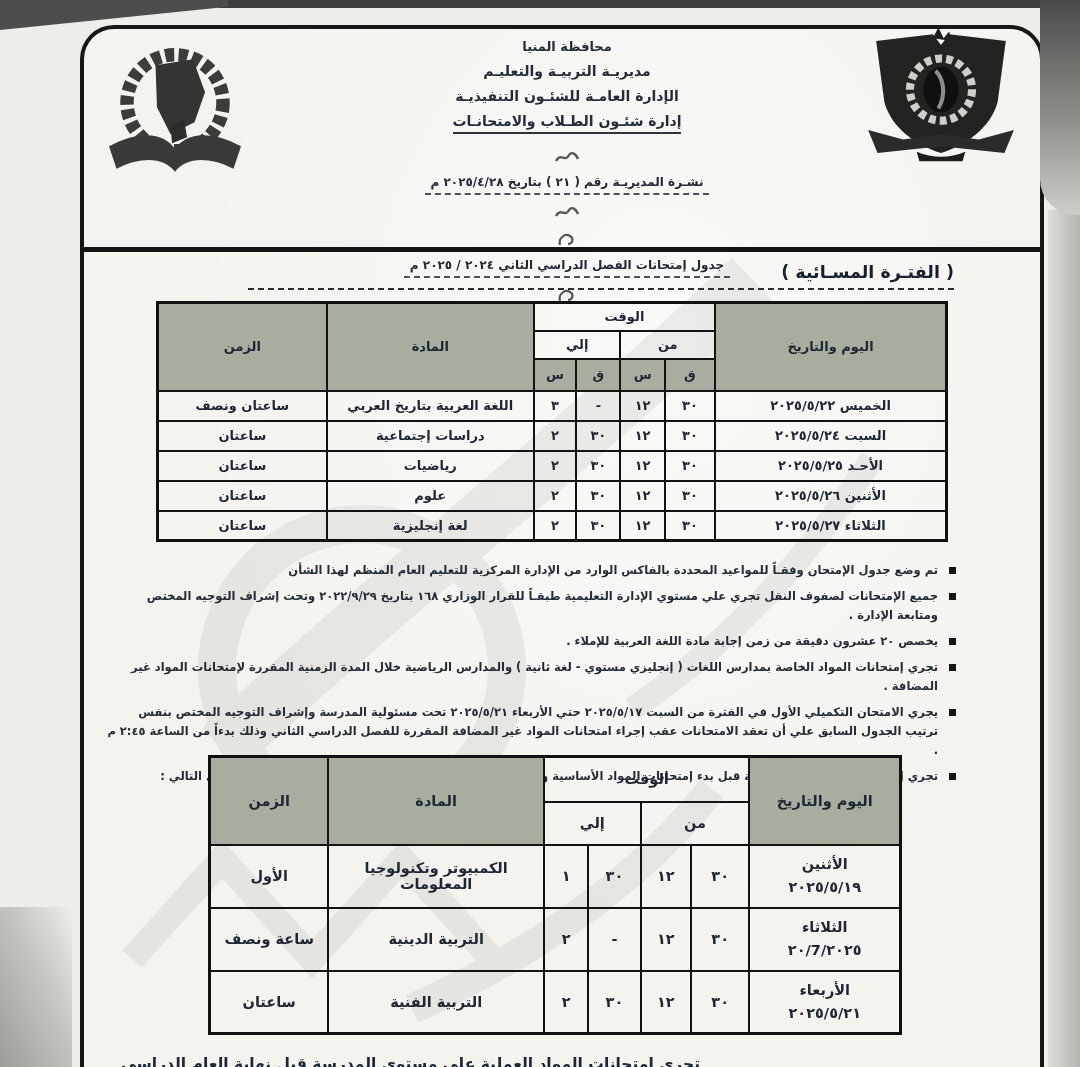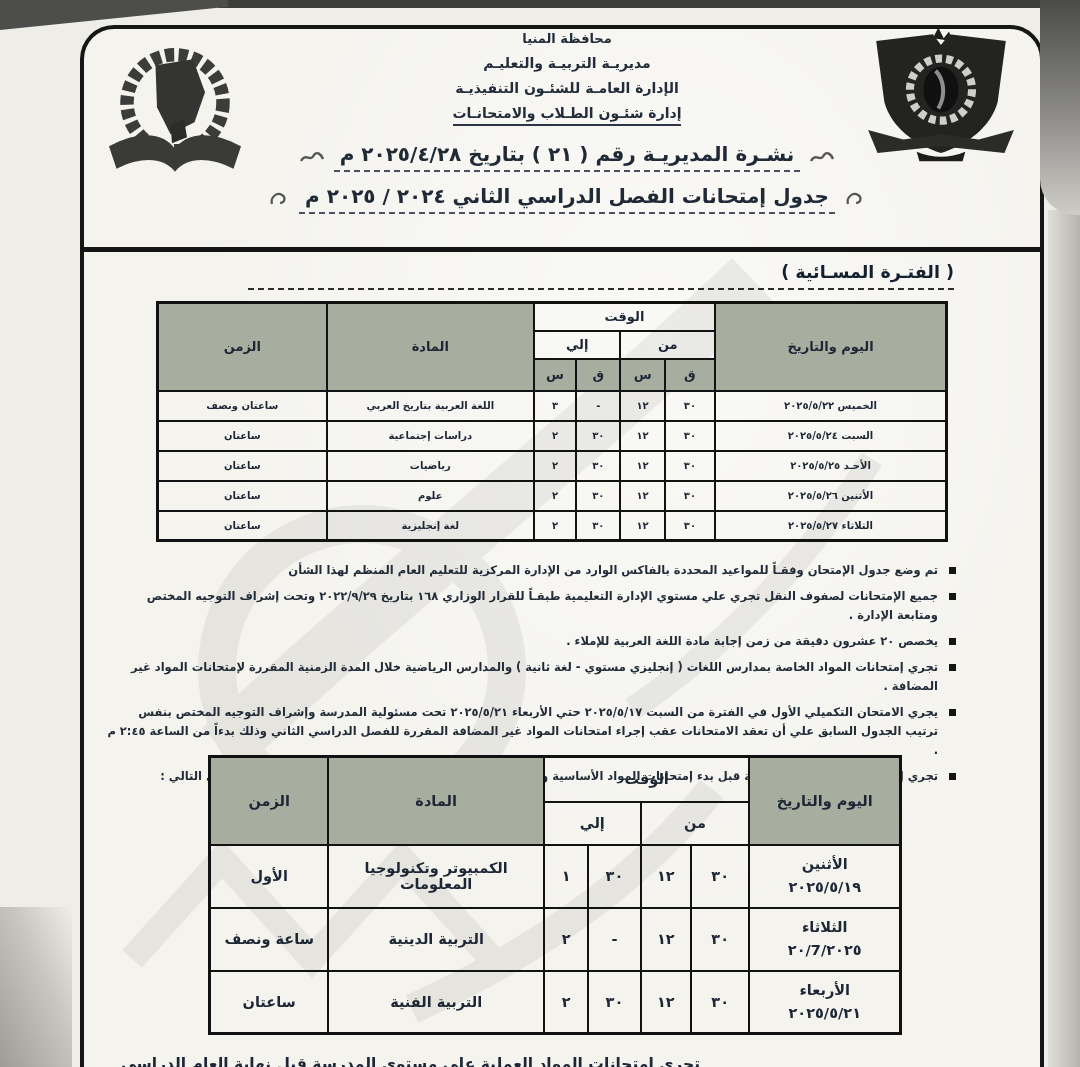--- a/index.html
+++ b/index.html
@@ -32,45 +32,45 @@
   .frame{position:absolute;top:25px;left:80px;width:956px;height:1042px;
     border:4px solid #161616;border-bottom:none;border-radius:34px 34px 0 0;
     background:
       radial-gradient(ellipse at 60% 30%, rgba(255,255,255,.5), transparent 60%),
       #f4f3ee;
     z-index:1;}
   .wm{position:absolute;inset:0;opacity:.09;z-index:0;pointer-events:none;}
   .frame-content{position:absolute;inset:0;z-index:1;}
   
   .hdr{position:absolute;top:0;left:0;right:0;height:218px;}
-  .hdr-lines{position:absolute;left:185px;right:175px;top:2px;}
+  .hdr-lines{position:absolute;left:185px;right:175px;top:10px;}
   .org-line{width:fit-content;margin:0 auto 9px auto;font-size:14px;letter-spacing:.5px;color:#232d3a;}
   .org-line.first{font-size:13px;}
   .org-line.underlined{border-bottom:2.5px solid #2c3542;padding-bottom:3px;}
-  .bulletin{display:flex;justify-content:center;align-items:center;gap:10px;margin-top:16px;font-size:20px;color:#202a36;}
+  .bulletin{display:flex;justify-content:center;align-items:center;gap:10px;margin-top:16px;font-size:12px;color:#202a36;flex-direction:column;}
   .bulletin .txt{border-bottom:2px dashed #4a5260;padding:0 6px 4px 6px;}
   .flourish{opacity:.8;}
   .logo{position:absolute;}
   .logo-left{left:16px;top:12px;}
   .logo-right{right:18px;top:-2px;}
   
   .divider{position:absolute;top:218px;left:-4px;right:-4px;height:5px;background:#141414;}
   .title-row{position:absolute;top:233px;right:86px;width:706px;
     display:flex;align-items:baseline;gap:82px;
     border-bottom:2.5px dashed #2c2c2c;padding-bottom:6px;
     font-size:17.5px;color:#15202e;}
   
   table{border-collapse:collapse;table-layout:fixed;}
   .t1{position:absolute;top:272px;right:92px;width:792px;border:3px solid #111;}
   .t2{position:absolute;top:726px;right:138px;width:694px;border:3px solid #111;}
   th,td{border:2px solid #121212;text-align:center;vertical-align:middle;
     color:#1c2634;font-weight:bold;overflow:hidden;}
   .shade{background:#a7ad9f;}
   .t1 th{font-size:13px;}
-  .t1 td{font-size:10px;}
+  .t1 td{font-size:13px;}
   .t1 .hA{height:28px;} .t1 .hB{height:28px;} .t1 .hC{height:32px;font-size:12.5px;}
   .t1 .dr{height:30px;}
   .t2 th{font-size:14.5px;}
   .t2 td{font-size:14.5px;}
   .t2 .hA{height:45px;} .t2 .hB{height:43px;}
   .t2 .dr{height:63px;}
   .daycell{line-height:1.6;}
   
   .notes{position:absolute;top:532px;right:82px;left:22px;}
   .note{position:relative;padding-right:20px;margin-bottom:7px;

